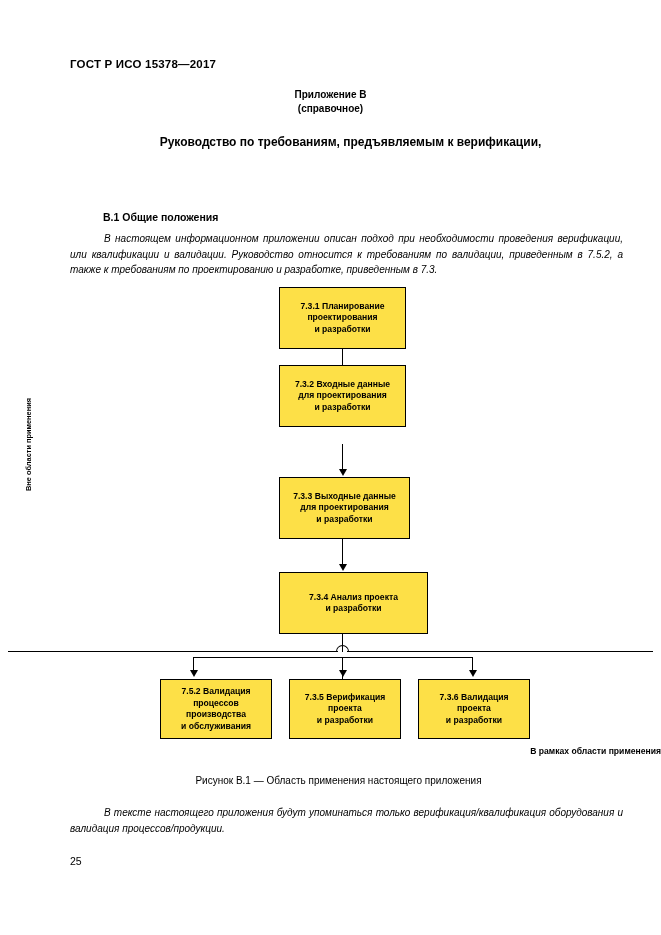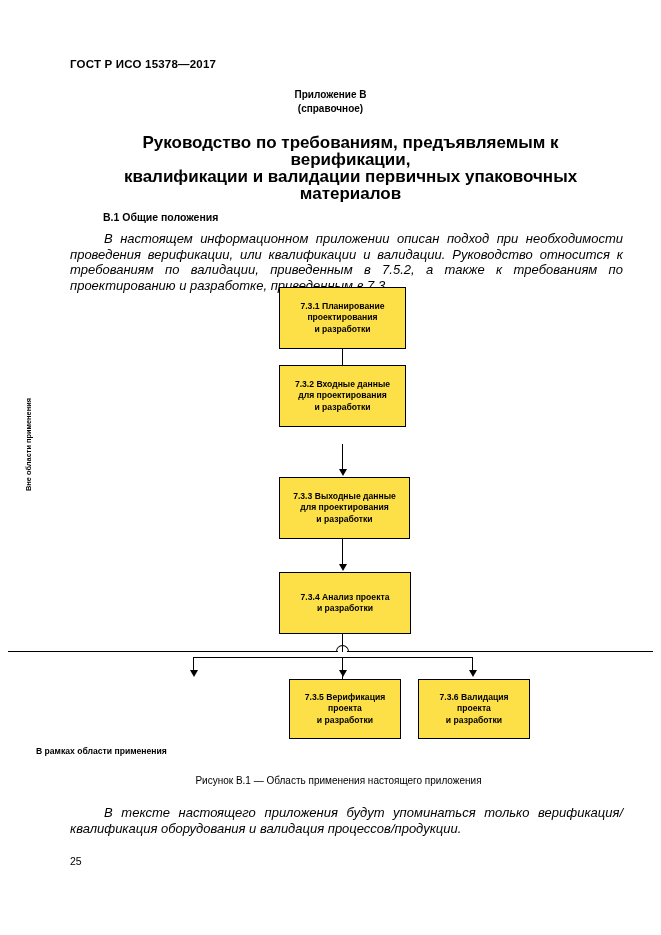--- a/index.html
+++ b/index.html
@@ -46,37 +46,37 @@
   .annex-block .annex-sub {
     font-weight: bold;
   }
 
   .main-title {
     position: absolute;
     left: 85px;
     right: 45px;
     top: 134px;
     text-align: center;
-    font-size: 17px;
+    font-size: 12px;
     font-weight: bold;
     line-height: 17px;
   }
 
   
   .section-heading {
     position: absolute;
     left: 103px;
     top: 211px;
     font-size: 10.5px;
     font-weight: bold;
   }
 
   .para {
     position: absolute;
-    font-size: 13px;
+    font-size: 10px;
     font-style: italic;
     line-height: 15.5px;
     text-align: justify;
   }
   .para-intro {
     left: 70px;
     right: 38px;
     top: 231px;
     text-indent: 34px;
   }
@@ -109,21 +109,21 @@
     font-weight: bold;
     line-height: 11.5px;
     padding: 2px;
   }
   .fc-box span { display: block; }
 
   
   .box-731 { left: 279px; top: 7px;   width: 127px; height: 62px; }
   .box-732 { left: 279px; top: 85px; width: 127px; height: 62px; }
   .box-733 { left: 279px; top: 197px; width: 131px; height: 62px; }
-  .box-734 { left: 279px; top: 292px; width: 132px; height: 62px; }
+  .box-734 { left: 279px; top: 292px; width: 149px; height: 62px; }
 
   
   .box-752 { left: 160px; top: 399px; width: 112px; height: 60px; }
   .box-735 { left: 289px; top: 399px; width: 112px; height: 60px; }
   .box-736 { left: 418px; top: 399px; width: 112px; height: 60px; }
 
   
   .vline {
     position: absolute;
     width: 1.4px;
@@ -190,21 +190,21 @@
     transform: rotate(-90deg);
     transform-origin: center center;
     white-space: nowrap;
   }
 
   .scope-inner-label {
     position: absolute;
     left: 0;
     right: 0;
     top: 466px;
-    text-align: left;
+    text-align: right;
     font-size: 8.6px;
     font-weight: bold;
     padding-left: 36px;
   }
 
   .figure-caption {
     position: absolute;
     left: 0;
     right: 0;
     top: 775px;
@@ -227,21 +227,20 @@
 
   <div class="doc-header">ГОСТ Р ИСО 15378—2017</div>
 
   <div class="annex-block">
     <div>Приложение В</div>
     <div class="annex-sub">(справочное)</div>
   </div>
 
   <div class="main-title">
     <div>Руководство по требованиям, предъявляемым к верификации,</div>
-    <div>квалификации и валидации первичных упаковочных материалов</div>
   </div>
 
   <div class="section-heading">В.1 Общие положения</div>
 
   <div class="para para-intro">В настоящем информационном приложении описан подход при необходимости проведения верификации, или квалификации и валидации. Руководство относится к требованиям по валидации, приведенным в 7.5.2, а также к требованиям по проектированию и разработке, приведенным в 7.3.</div>
 
   <div class="flow">
 
     <div class="scope-vertical-label">Вне области применения</div>
 
@@ -293,20 +292,28 @@
 
     <div class="vline conn-4b"></div>
 
     <div class="hline branch-bar"></div>
     <div class="vline branch-v-l"></div>
     <div class="vline branch-v-r"></div>
     <div class="arrow-down branch-a-l"></div>
     <div class="arrow-down branch-a-c"></div>
     <div class="arrow-down branch-a-r"></div>
 
+    <div class="fc-box box-752">
+      <div>
+        <span>7.5.2 Валидация</span>
+        <span>процессов</span>
+        <span>производства</span>
+        <span>и обслуживания</span>
+      </div>
+    </div>
 
     <div class="fc-box box-735">
       <div>
         <span>7.3.5 Верификация</span>
         <span>проекта</span>
         <span>и разработки</span>
       </div>
     </div>
 
     <div class="fc-box box-736">

